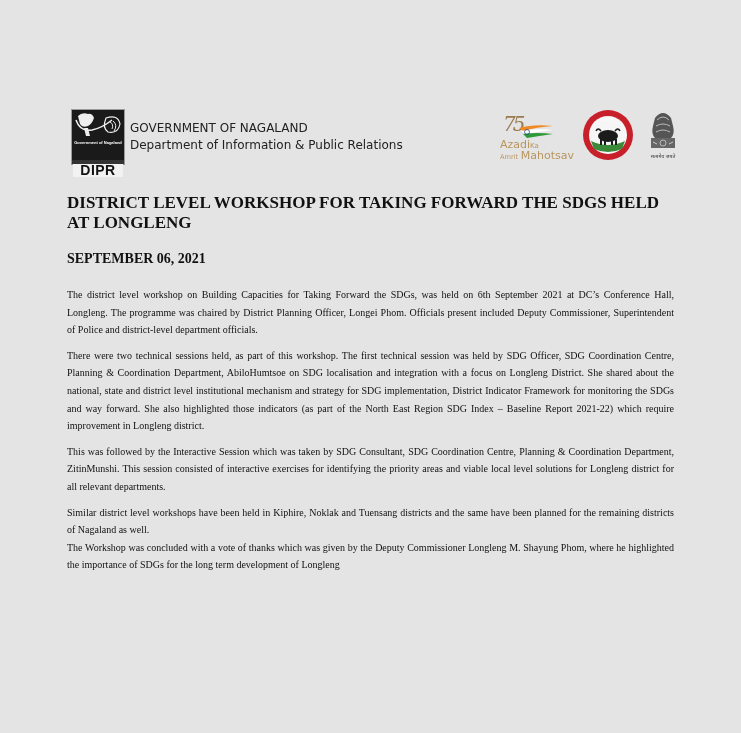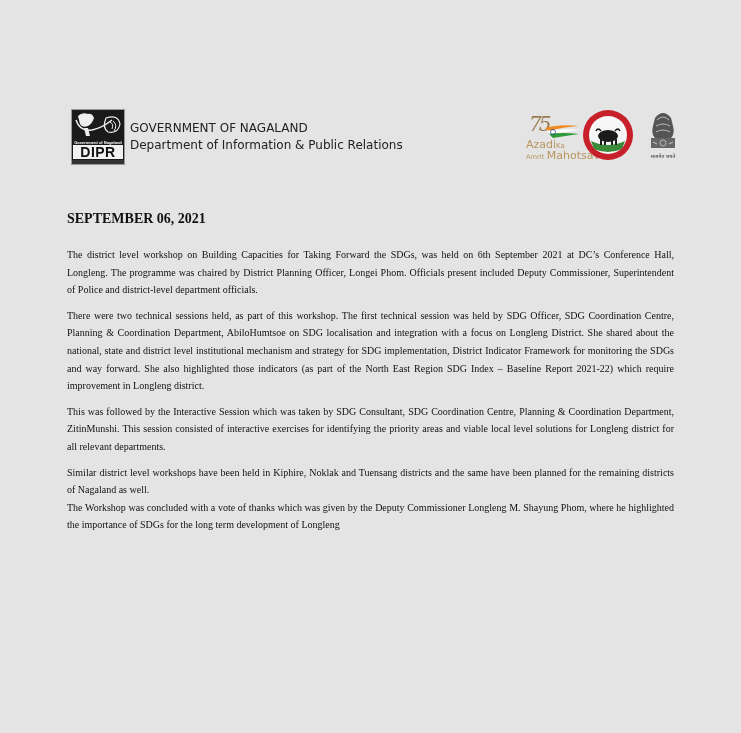--- a/index.html
+++ b/index.html
@@ -45,21 +45,21 @@
       line-height: 5px;
       color: #fff;
       text-align: center;
       font-weight: bold;
       overflow: hidden;
       white-space: nowrap;
     }
     .dipr-logo .dipr-box {
       position: absolute;
       left: 1px; right: 1px;
-      top: 35px;
+      top: 53px;
       height: 14px;
       background: #f2f2f2;
       font-family: "Liberation Sans", sans-serif;
       font-weight: bold;
       font-size: 14px;
       line-height: 14px;
       letter-spacing: 0.5px;
       color: #111;
       text-align: center;
     }
@@ -73,21 +73,21 @@
       position: absolute;
       left: 63px;
       top: 16px;
       font-family: "DejaVu Sans", sans-serif;
       font-size: 12px;
       line-height: 17px;
       color: #222;
     }
     .azadi-logo {
       position: absolute;
-      left: 458px;
+      left: 432px;
       top: 8px;
       width: 64px;
       height: 50px;
     }
     .azadi-logo .num {
       position: absolute;
       left: 4px; top: 0;
       font-family: "DejaVu Serif", serif;
       font-size: 20px;
       color: #9a7b4f;
@@ -219,19 +219,20 @@
     <path d="M12 10 Q20 0 28 10 L30 18 Q32 26 28 30 L12 30 Q8 26 10 18 Z" fill="#555"></path>
     <path d="M14 12 Q20 6 26 12 M13 18 Q20 14 27 18 M13 24 Q20 20 27 24" stroke="#bbb" stroke-width="1" fill="none"></path>
     <rect x="8" y="30" width="24" height="10" fill="#666"></rect>
     <circle cx="20" cy="35" r="3" fill="none" stroke="#ccc" stroke-width="0.8"></circle>
     <path d="M10 34 L14 36 M26 36 L30 34" stroke="#ccc" stroke-width="1"></path>
     <text x="20" y="50" font-size="5" text-anchor="middle" fill="#333" font-family="DejaVu Sans, sans-serif">सत्यमेव जयते</text>
   </svg>
 </div>
 
 <div class="content">
+  <h1 class="title">DISTRICT LEVEL WORKSHOP FOR TAKING FORWARD THE SDGS HELD AT LONGLENG</h1>
   <div class="date">SEPTEMBER 06, 2021</div>
   <p class="para p1">The district level workshop on Building Capacities for Taking Forward the SDGs, was held on 6th September 2021 at DC’s Conference Hall, Longleng. The programme was chaired by District Planning Officer, Longei Phom. Officials present included Deputy Commissioner, Superintendent of Police and district-level department officials.</p>
   <p class="para gap">There were two technical sessions held, as part of this workshop. The first technical session was held by SDG Officer, SDG Coordination Centre, Planning &amp; Coordination Department, AbiloHumtsoe on SDG localisation and integration with a focus on Longleng District. She shared about the national, state and district level institutional mechanism and strategy for SDG implementation, District Indicator Framework for monitoring the SDGs and way forward. She also highlighted those indicators (as part of the North East Region SDG Index – Baseline Report 2021-22) which require improvement in Longleng district.</p>
   <p class="para gap">This was followed by the Interactive Session which was taken by SDG Consultant, SDG Coordination Centre, Planning &amp; Coordination Department, ZitinMunshi. This session consisted of interactive exercises for identifying the priority areas and viable local level solutions for Longleng district for all relevant departments.</p>
   <p class="para gap">Similar district level workshops have been held in Kiphire, Noklak and Tuensang districts and the same have been planned for the remaining districts of Nagaland as well.</p>
   <p class="para p4">The Workshop was concluded with a vote of thanks which was given by the Deputy Commissioner Longleng M. Shayung Phom, where he highlighted the importance of SDGs for the long term development of Longleng</p>
 </div>
 
 </body></html>

